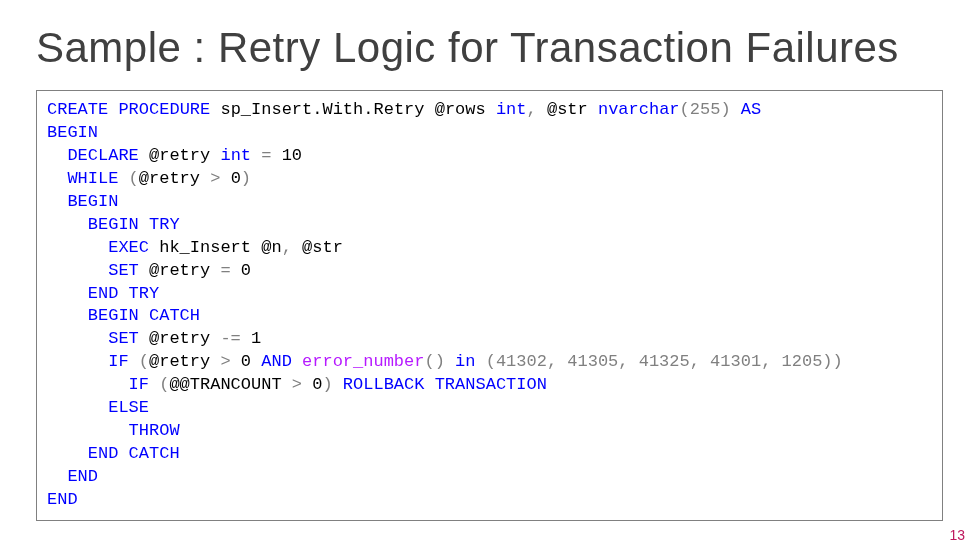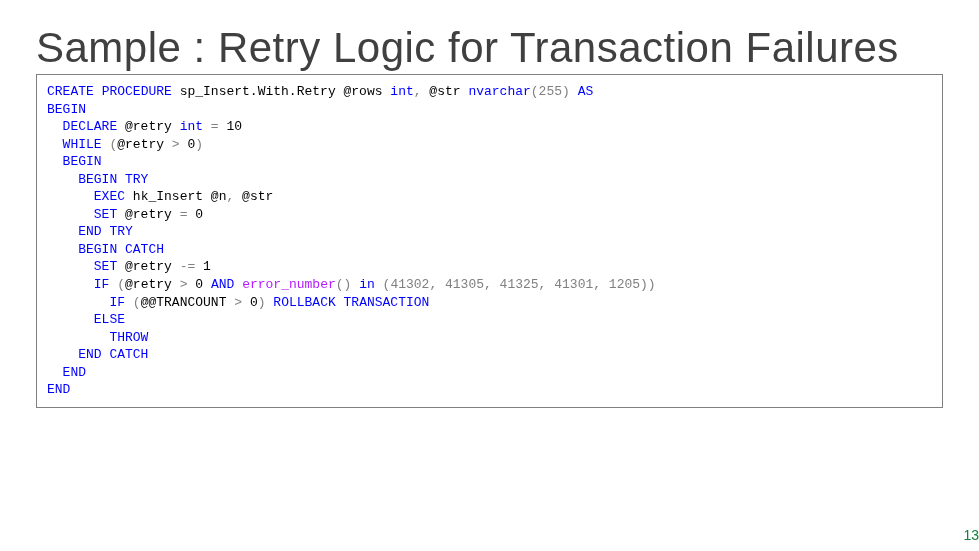--- a/index.html
+++ b/index.html
@@ -12,40 +12,40 @@
     overflow: hidden;
   }
   .slide-title {
     font-size: 42px;
     font-weight: 200;
     color: #404040;
     padding: 24px 0 0 36px;
     letter-spacing: 0.5px;
   }
   .code-box {
-    margin: 2px 36px 0 36px;
+    margin: 18px 36px 0 36px;
     border: 1px solid #808080;
     padding: 8px 10px;
     font-family: "Courier New", Courier, monospace;
-    font-size: 13px;
+    font-size: 17px;
     line-height: 1.35;
     white-space: pre;
     color: #000000;
     overflow: hidden;
   }
   .kw   { color: #0000ff; }
   .fn   { color: #b61aff; }
   .op   { color: #808080; }
   .name { color: #000000; }
   .page-num {
     position: absolute;
     bottom: 8px;
-    right: 0;
+    right: 14px;
     font-size: 14px;
-    color: #15803d;
+    color: #be185d;
     font-family: "Segoe UI", Arial, sans-serif;
     text-align: right;
   }
   .i1 { padding-left: 1.2em; display: inline-block; }
   .i2 { padding-left: 2.4em; display: inline-block; }
   .i3 { padding-left: 3.6em; display: inline-block; }
   .i4 { padding-left: 4.8em; display: inline-block; }
 </style>
 </head>
 <body>

